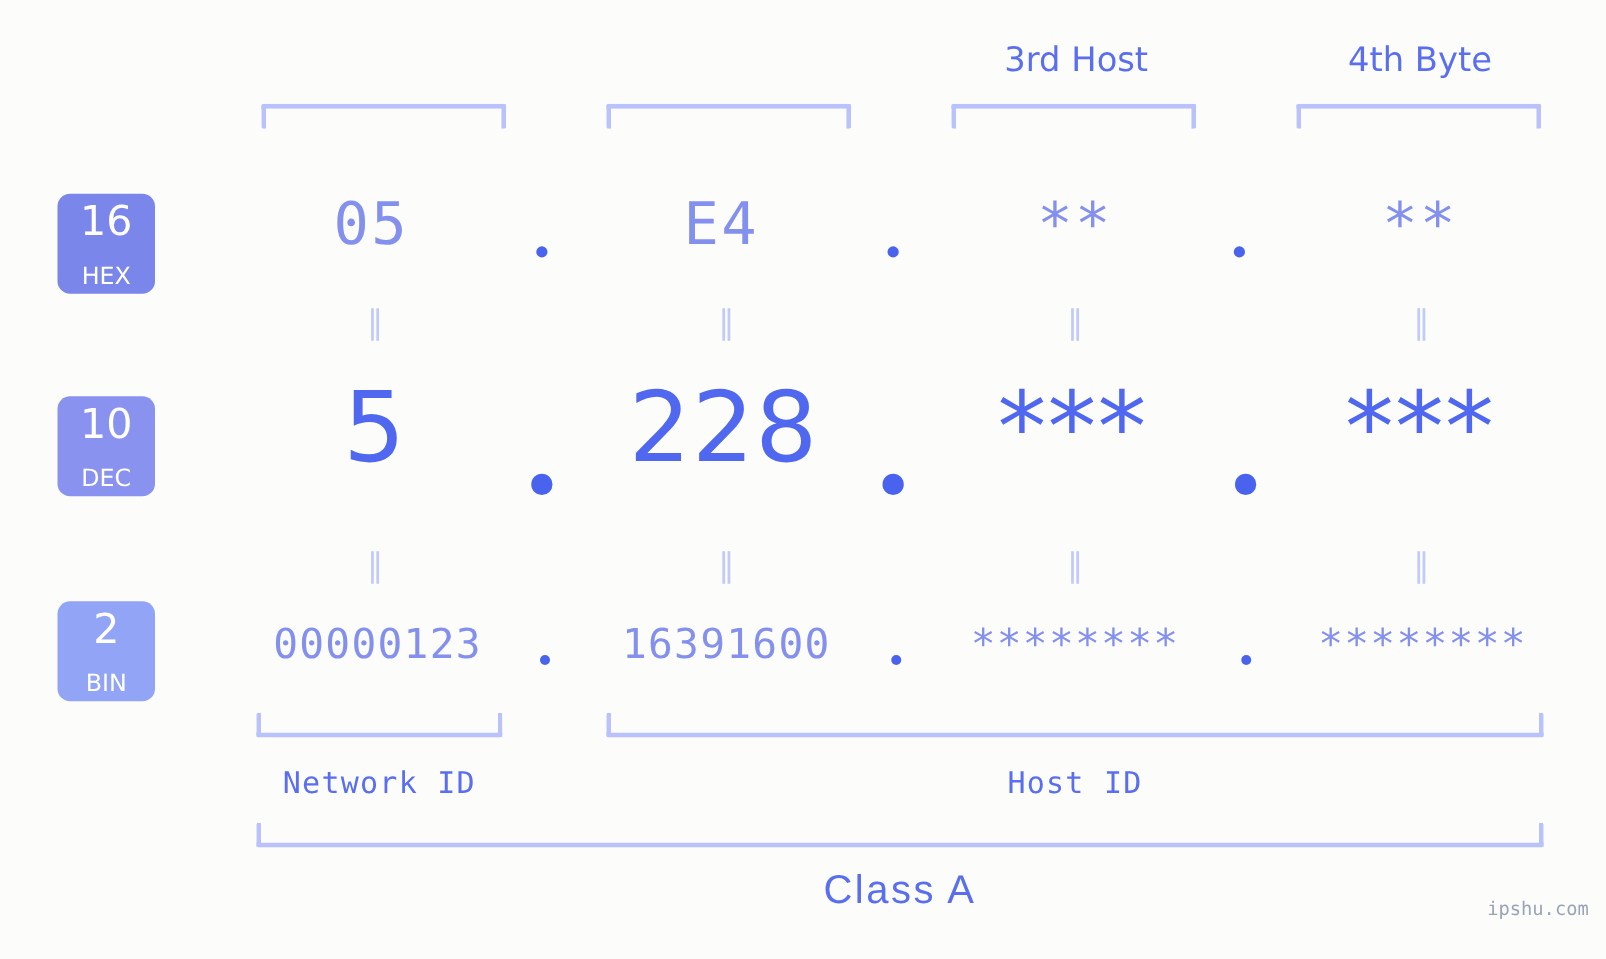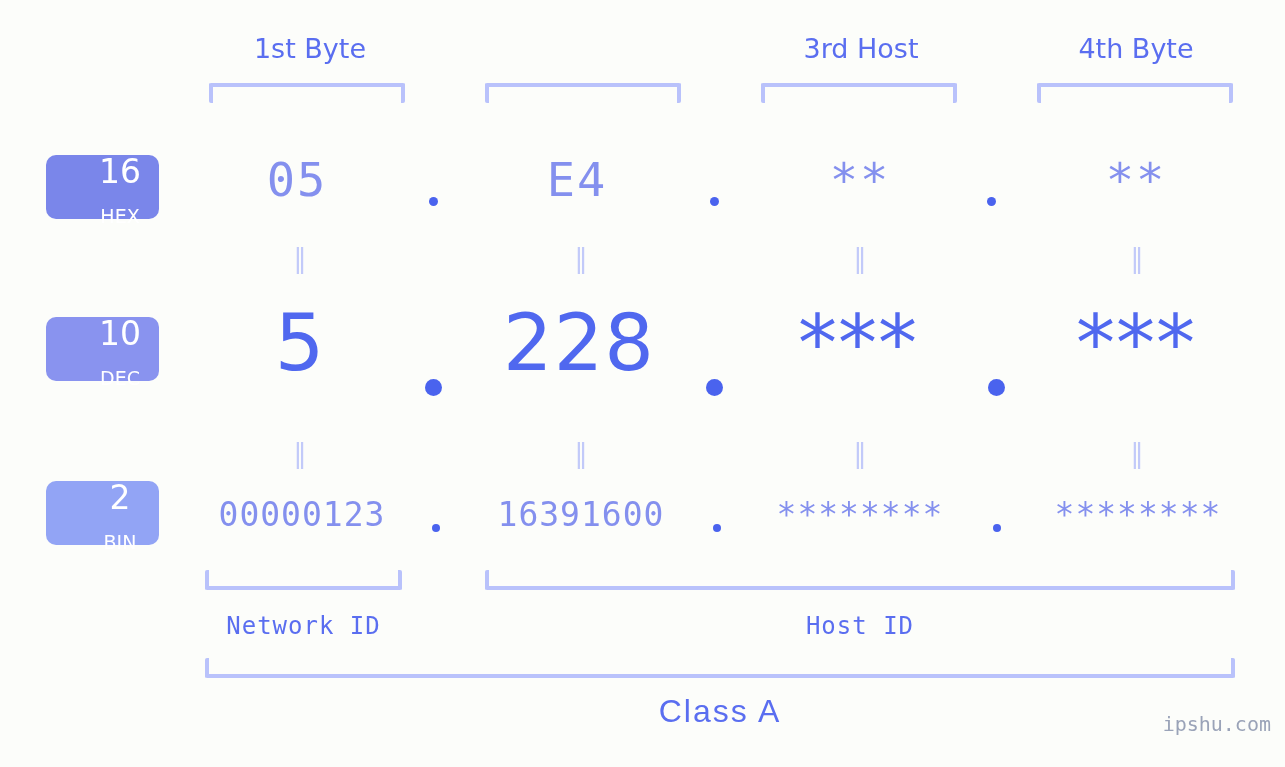--- a/index.html
+++ b/index.html
@@ -53,28 +53,28 @@
     border-top: none;
     border-radius: 2px;
     box-sizing: border-box;
   }
 
   
   .badge {
     position: absolute;
     left: 46px;
     width: 78px;
-    height: 64px;
+    height: 80px;
     border-radius: 10px;
     color: #ffffff;
     display: flex;
     flex-direction: column;
     align-items: center;
+    justify-content: center;
     line-height: 1;
-    padding-left: 35px;
   }
   .badge .num {
     font-size: 33px;
     font-weight: 400;
     letter-spacing: 0px;
   }
   .badge .nm {
     font-size: 19px;
     margin-top: 19px;
     letter-spacing: 0px;
@@ -159,32 +159,31 @@
     color: #5a6ef0;
     font-family: Liberation Sans, sans-serif;
     letter-spacing: 2px;
   }
 
   
   #watermark {
     position: absolute;
     right: 14px;
     bottom: 31px;
-    font-size: 20px;
+    font-size: 15px;
     color: #9aa3b8;
     font-family: "DejaVu Sans Mono", monospace;
     letter-spacing: 0px;
   }
 </style>
 </head>
 <body>
 
 <div id="stage">
 
-  <div class="byte-label" style="left:190px">1st Byte</div>
   <div class="byte-label" style="left:741px">3rd Host</div>
   <div class="byte-label" style="left:1016px">4th Byte</div>
 
   <div class="bracket-down" style="left:209px;  top:83px; width:196px;"></div>
   <div class="bracket-down" style="left:485px;  top:83px; width:196px;"></div>
   <div class="bracket-down" style="left:761px;  top:83px; width:196px;"></div>
   <div class="bracket-down" style="left:1037px; top:83px; width:196px;"></div>
 
   <div class="badge" id="badge-hex">
     <span class="num">16</span>

